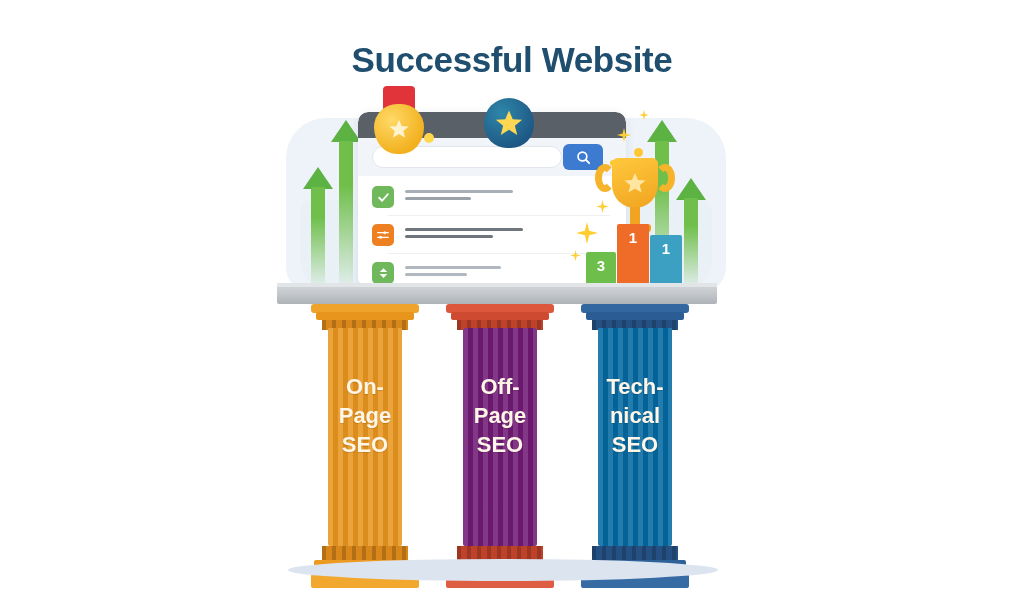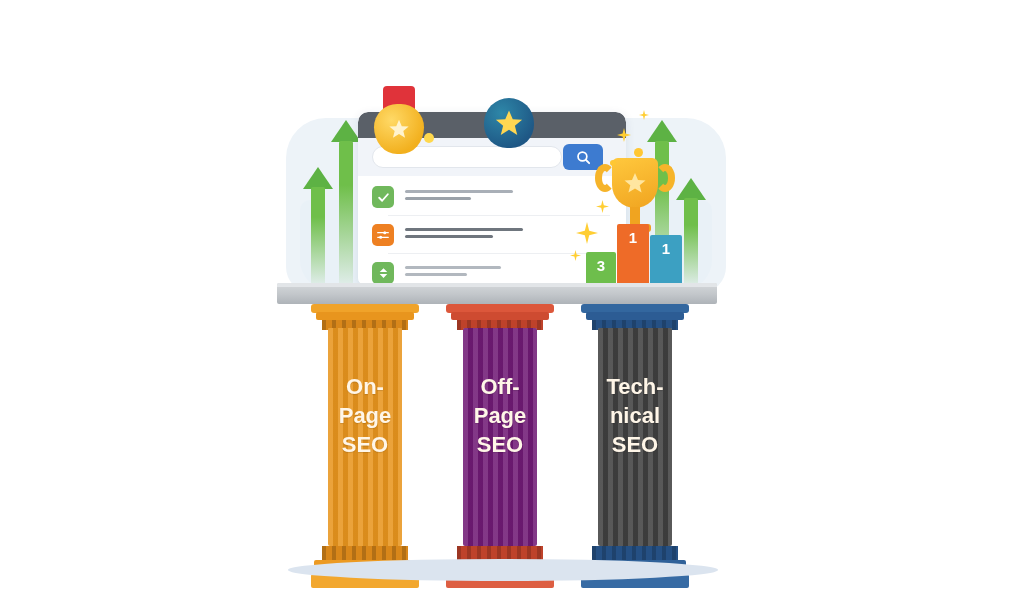--- a/index.html
+++ b/index.html
@@ -218,20 +218,21 @@
     position: absolute; left: 288px; top: 559px;
     width: 430px; height: 22px;
     background: #DBE4EF; border-radius: 50%;
   }
 </style>
 </head>
 <body>
 
 <div id="stage">
 
+  <div class="title">Successful Website</div>
 
   <div class="backdrop"></div>
   <div class="backdrop2"></div>
 
   <div class="arrow" style="left:303px; top:167px; width:30px; height:120px;">
     <div class="head"></div>
     <div class="shaft" style="top:20px; height:100px;"></div>
   </div>
   <div class="arrow" style="left:329px; top:120px; width:34px; height:168px;">
     <div class="head"></div>
@@ -376,21 +377,21 @@
     </div>
     <div class="base-a ridges" style="left:11px; top:242px; width:86px; height:14px; background-color:#BE422A;"></div>
     <div class="base-b" style="left:3px; top:256px; width:102px; height:14px; background:#D45236;"></div>
     <div class="base-c" style="left:0; top:270px; width:108px; height:14px; background:#DD5E42;"></div>
   </div>
 
   <div class="pillar" style="left:581px;">
     <div class="cap-a" style="left:0; width:108px; height:9px; background:#33679F;"></div>
     <div class="cap-b" style="left:5px; width:98px; height:8px; background:#2C5C94;"></div>
     <div class="cap-c ridges" style="left:11px; width:86px; height:10px; background-color:#255084;"></div>
-    <div class="shaft-col" style="left:17px; width:74px; height:218px; background:#404040;">
+    <div class="shaft-col" style="left:17px; width:74px; height:218px; background:#0369a1;">
       <div class="flutes"></div>
       <span style="position:relative;z-index:2">Tech-</span>
       <span style="position:relative;z-index:2">nical</span>
       <span style="position:relative;z-index:2">SEO</span>
     </div>
     <div class="base-a ridges" style="left:11px; top:242px; width:86px; height:14px; background-color:#255084;"></div>
     <div class="base-b" style="left:3px; top:256px; width:102px; height:14px; background:#2F6199;"></div>
     <div class="base-c" style="left:0; top:270px; width:108px; height:14px; background:#376BA4;"></div>
   </div>
 

